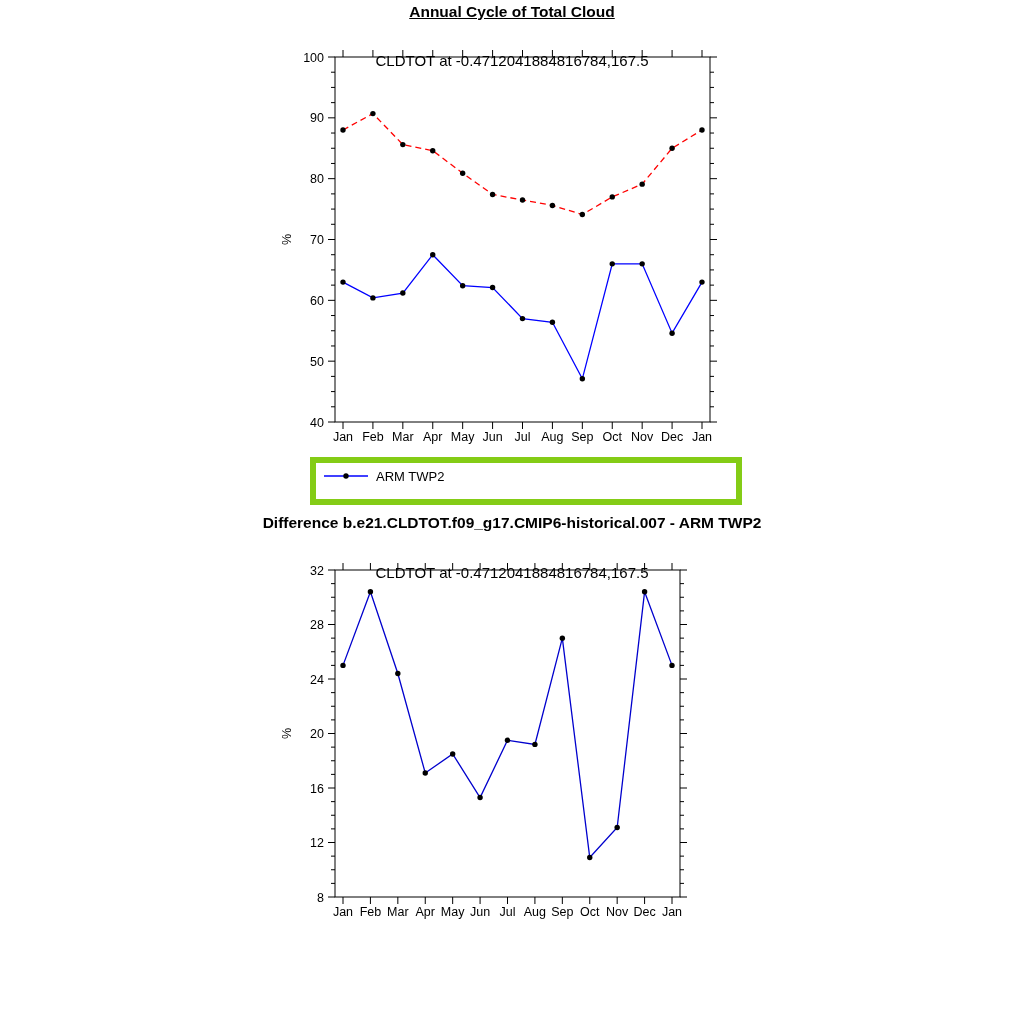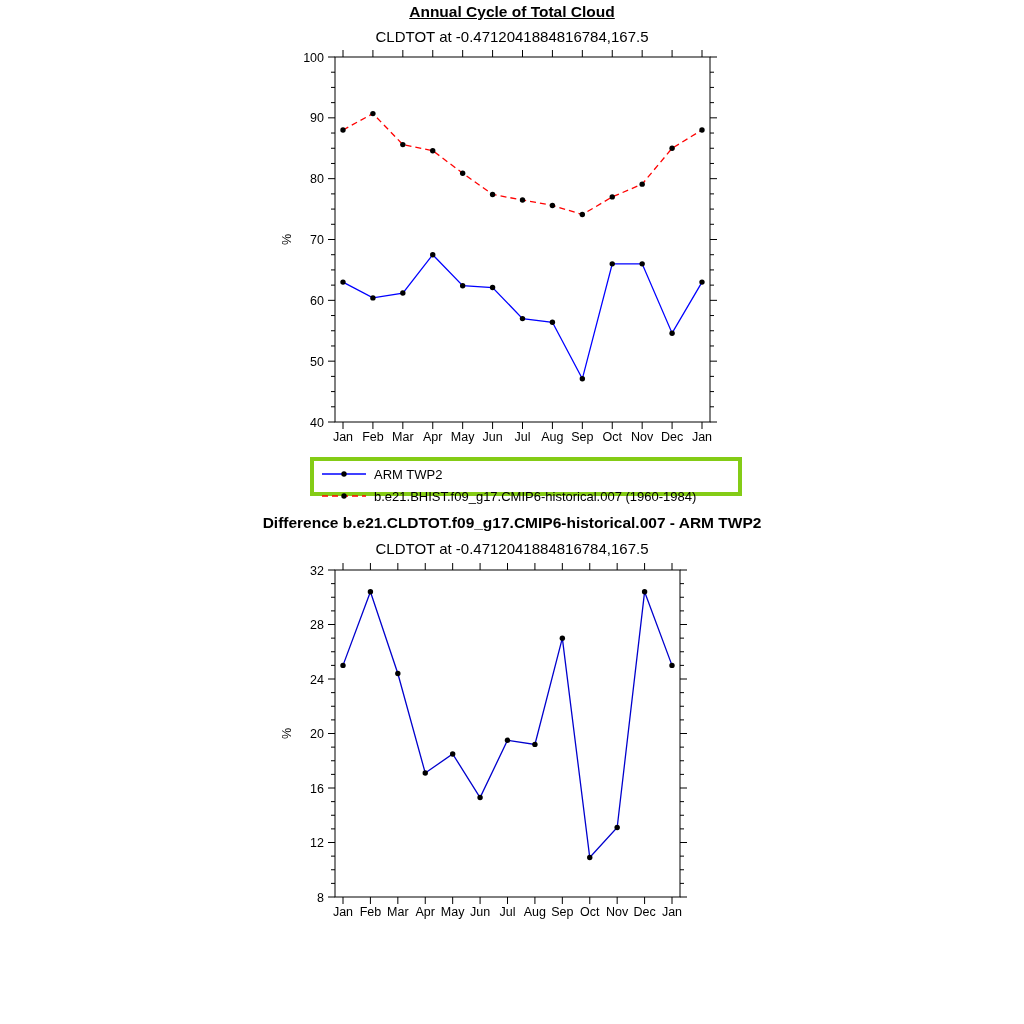--- a/index.html
+++ b/index.html
@@ -1,22 +1,22 @@
 <!DOCTYPE html>
 <html><head>
 <meta charset="utf-8">
 <style>
   html, body { margin:0; padding:0; background:#ffffff; }
   body { font-family:"Liberation Sans", sans-serif; color:#000; }
   .canvas { position:relative; width:1024px; height:1024px; background:#ffffff; overflow:hidden; }
   .title { position:absolute; left:0; width:1024px; text-align:center; font-weight:bold; font-size:15.5px; }
-  .subtitle { position:absolute; left:0; width:1024px; text-align:center; font-size:15px; }
+  .subtitle { position:absolute; left:0; width:1024px; text-align:center; font-size:15px;margin-top:24px; }
   svg.chart { position:absolute; overflow:visible; }
-  .legend { position:absolute; left:310px; top:457px; width:432px; height:39px;
-            border:4px solid #84cc16; box-sizing:border-box; padding:2px 0 0 6px; background:#fff; }
+  .legend { position:absolute; left:310px; top:457px; width:432px; height:48px;
+            border:6px solid #84cc16; box-sizing:border-box; padding:2px 0 0 6px; background:#fff; }
   .legend-row { display:flex; align-items:center; height:22px; gap:6px; font-size:13px; white-space:nowrap; }
   .legend-sample { flex:0 0 auto; }
 </style>
 </head>
 <body>
 
 <div class="canvas">
 
   <div class="title" style="top:3px;text-decoration:underline;">Annual Cycle of Total Cloud</div>
   <div class="subtitle" style="top:28px;">CLDTOT at -0.4712041884816784,167.5</div>
@@ -151,27 +151,20 @@
     </svg>
 
   <div class="legend">
     <div class="legend-row">
       <svg class="legend-sample" width="48" height="16">
         <line class="legend-line" x1="2" y1="8" x2="46" y2="8" stroke="#0000ff" stroke-width="1.3"></line>
         <circle cx="24" cy="8" r="2.7" fill="#000"></circle>
       </svg>
       <span>ARM TWP2</span>
     </div>
-    <div class="legend-row">
-      <svg class="legend-sample" width="48" height="16">
-        <line class="legend-line" x1="2" y1="8" x2="46" y2="8" stroke="#ff0000" stroke-width="1.3" stroke-dasharray="6,4"></line>
-        <circle cx="24" cy="8" r="2.7" fill="#000"></circle>
-      </svg>
-      <span>b.e21.BHIST.f09_g17.CMIP6-historical.007 (1960-1984)</span>
-    </div>
   </div>
 
   <div class="title" style="top:514px;">Difference b.e21.CLDTOT.f09_g17.CMIP6-historical.007 - ARM TWP2</div>
   <div class="subtitle" style="top:540px;">CLDTOT at -0.4712041884816784,167.5</div>
 
   <svg class="chart" id="chart2" style="left:260px; top:555px;" width="520" height="375">
       <rect x="75" y="15" width="345" height="327" fill="none" stroke="#000" stroke-width="1"></rect>
       <line x1="68" y1="342" x2="75" y2="342" stroke="#000"></line>
       <line x1="420" y1="342" x2="427" y2="342" stroke="#000"></line>
       <text x="64" y="346.5" text-anchor="end" font-size="12.5px">8</text>

